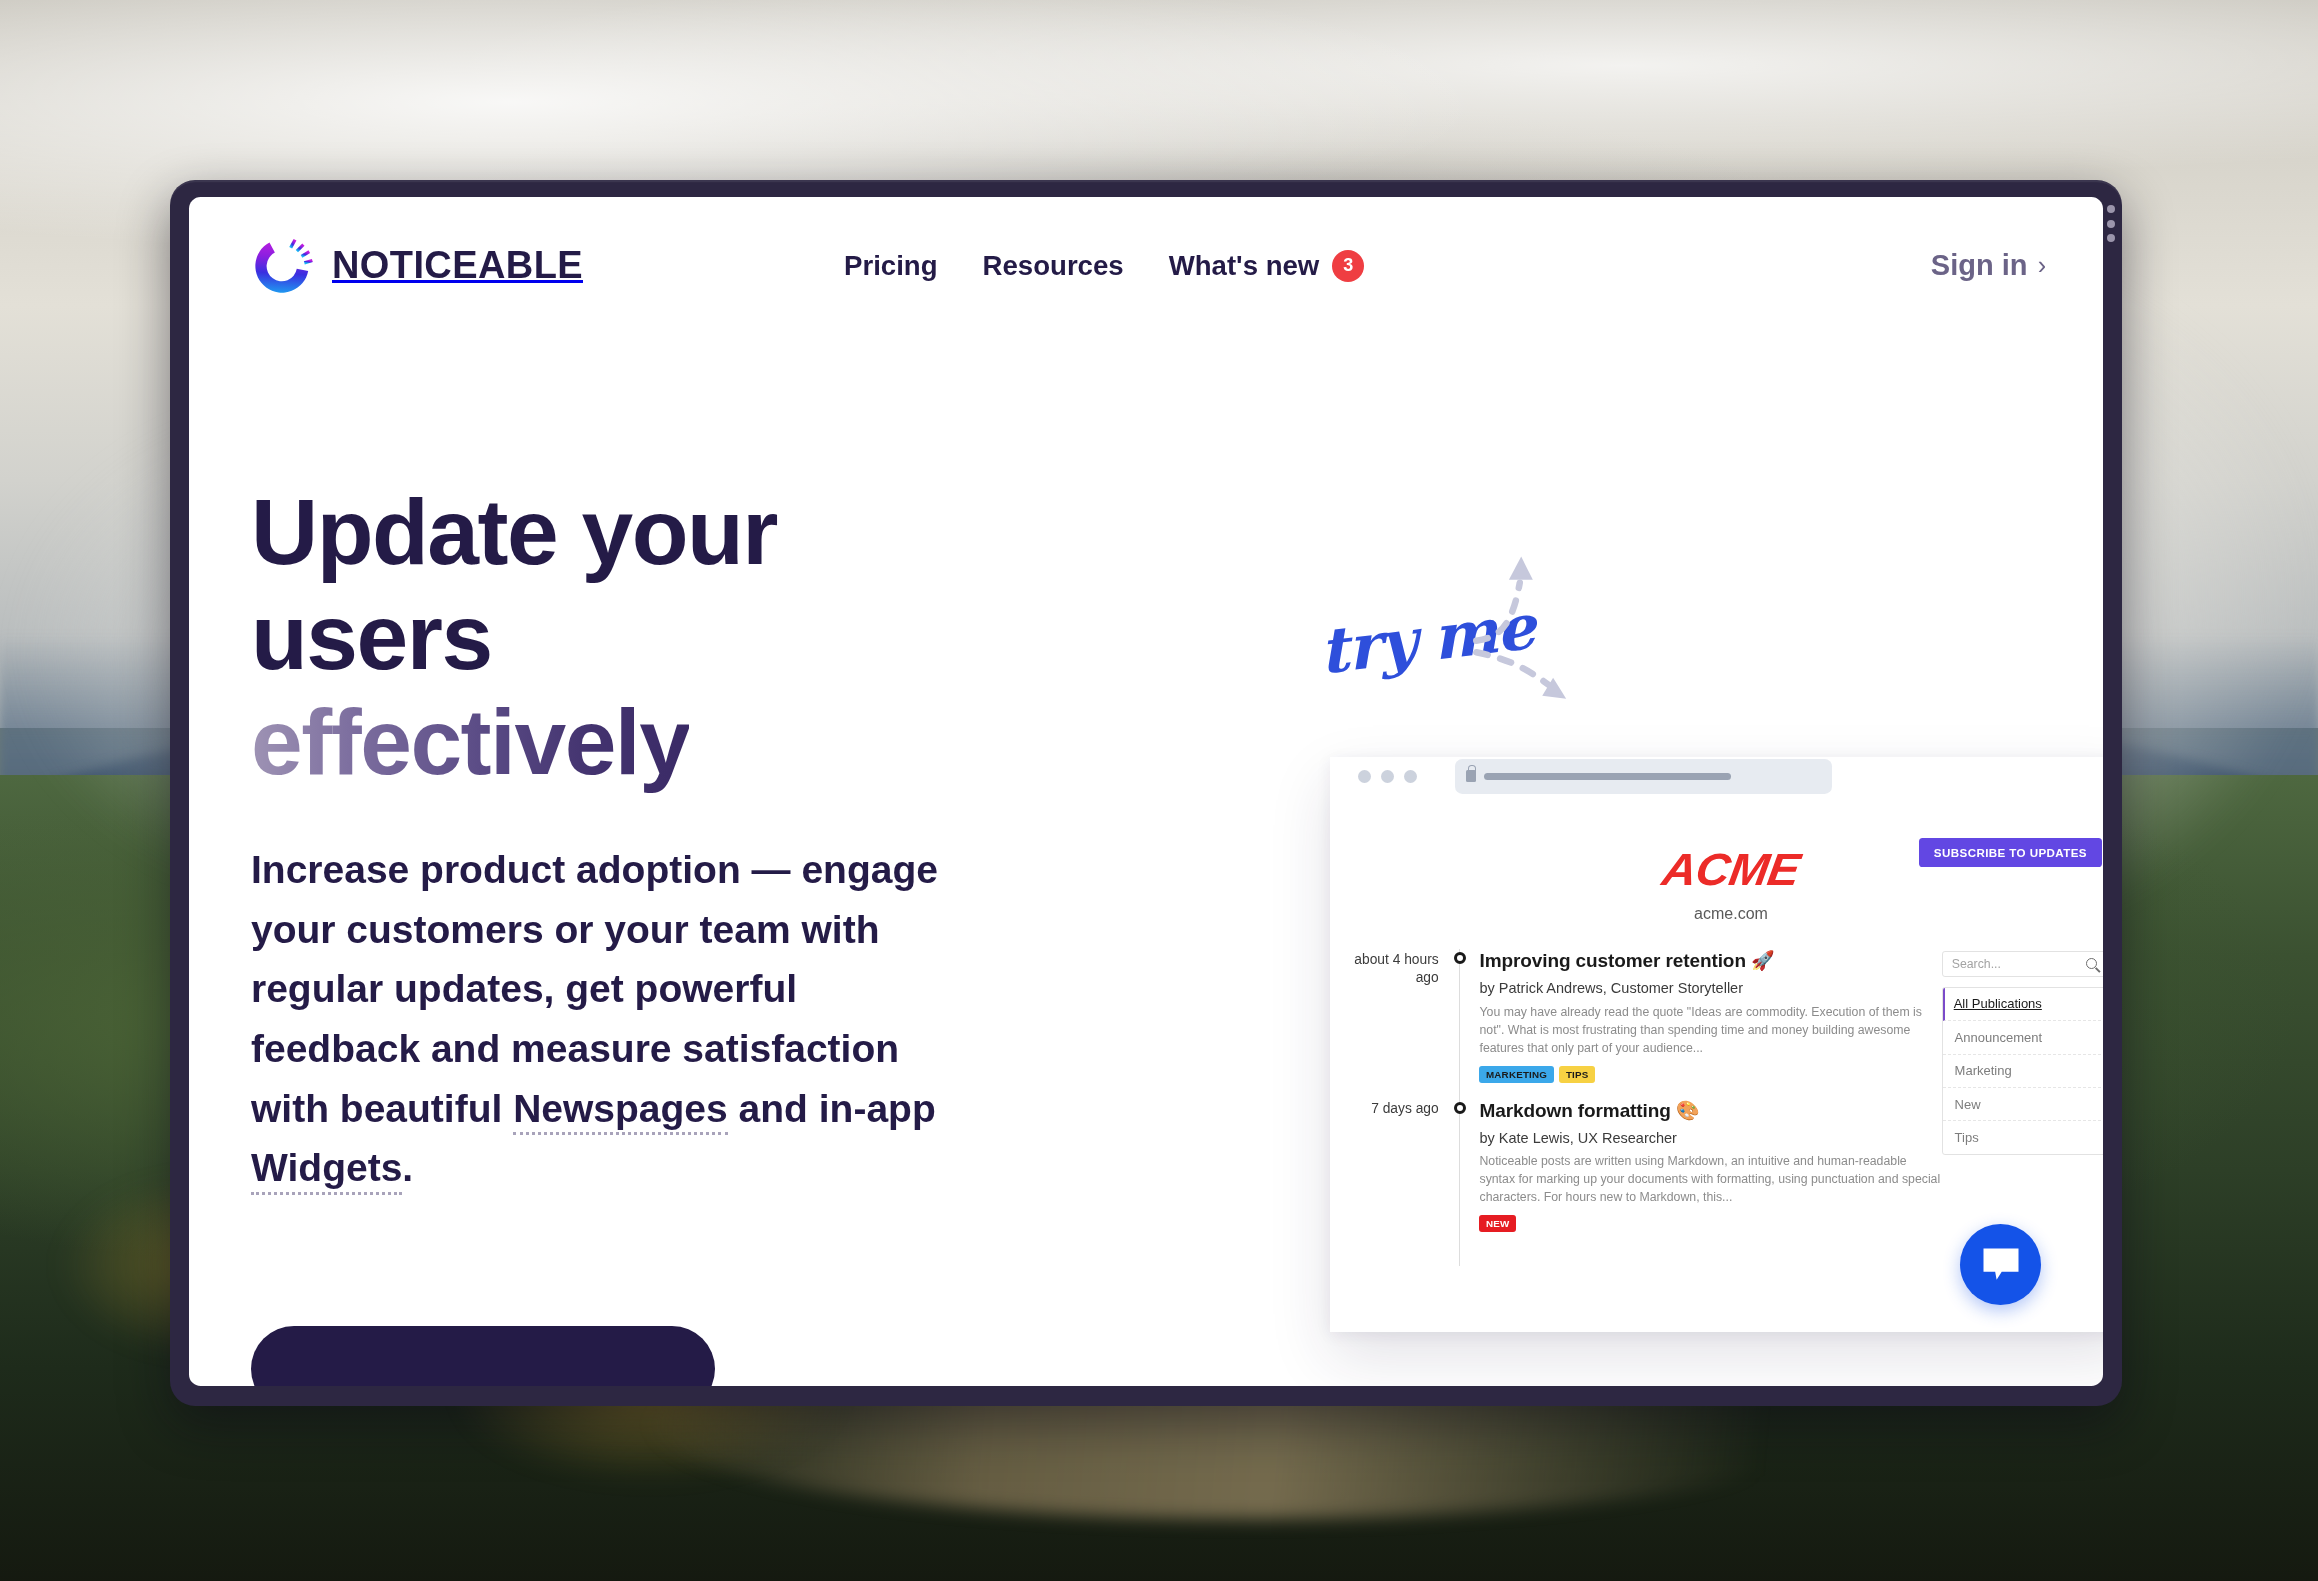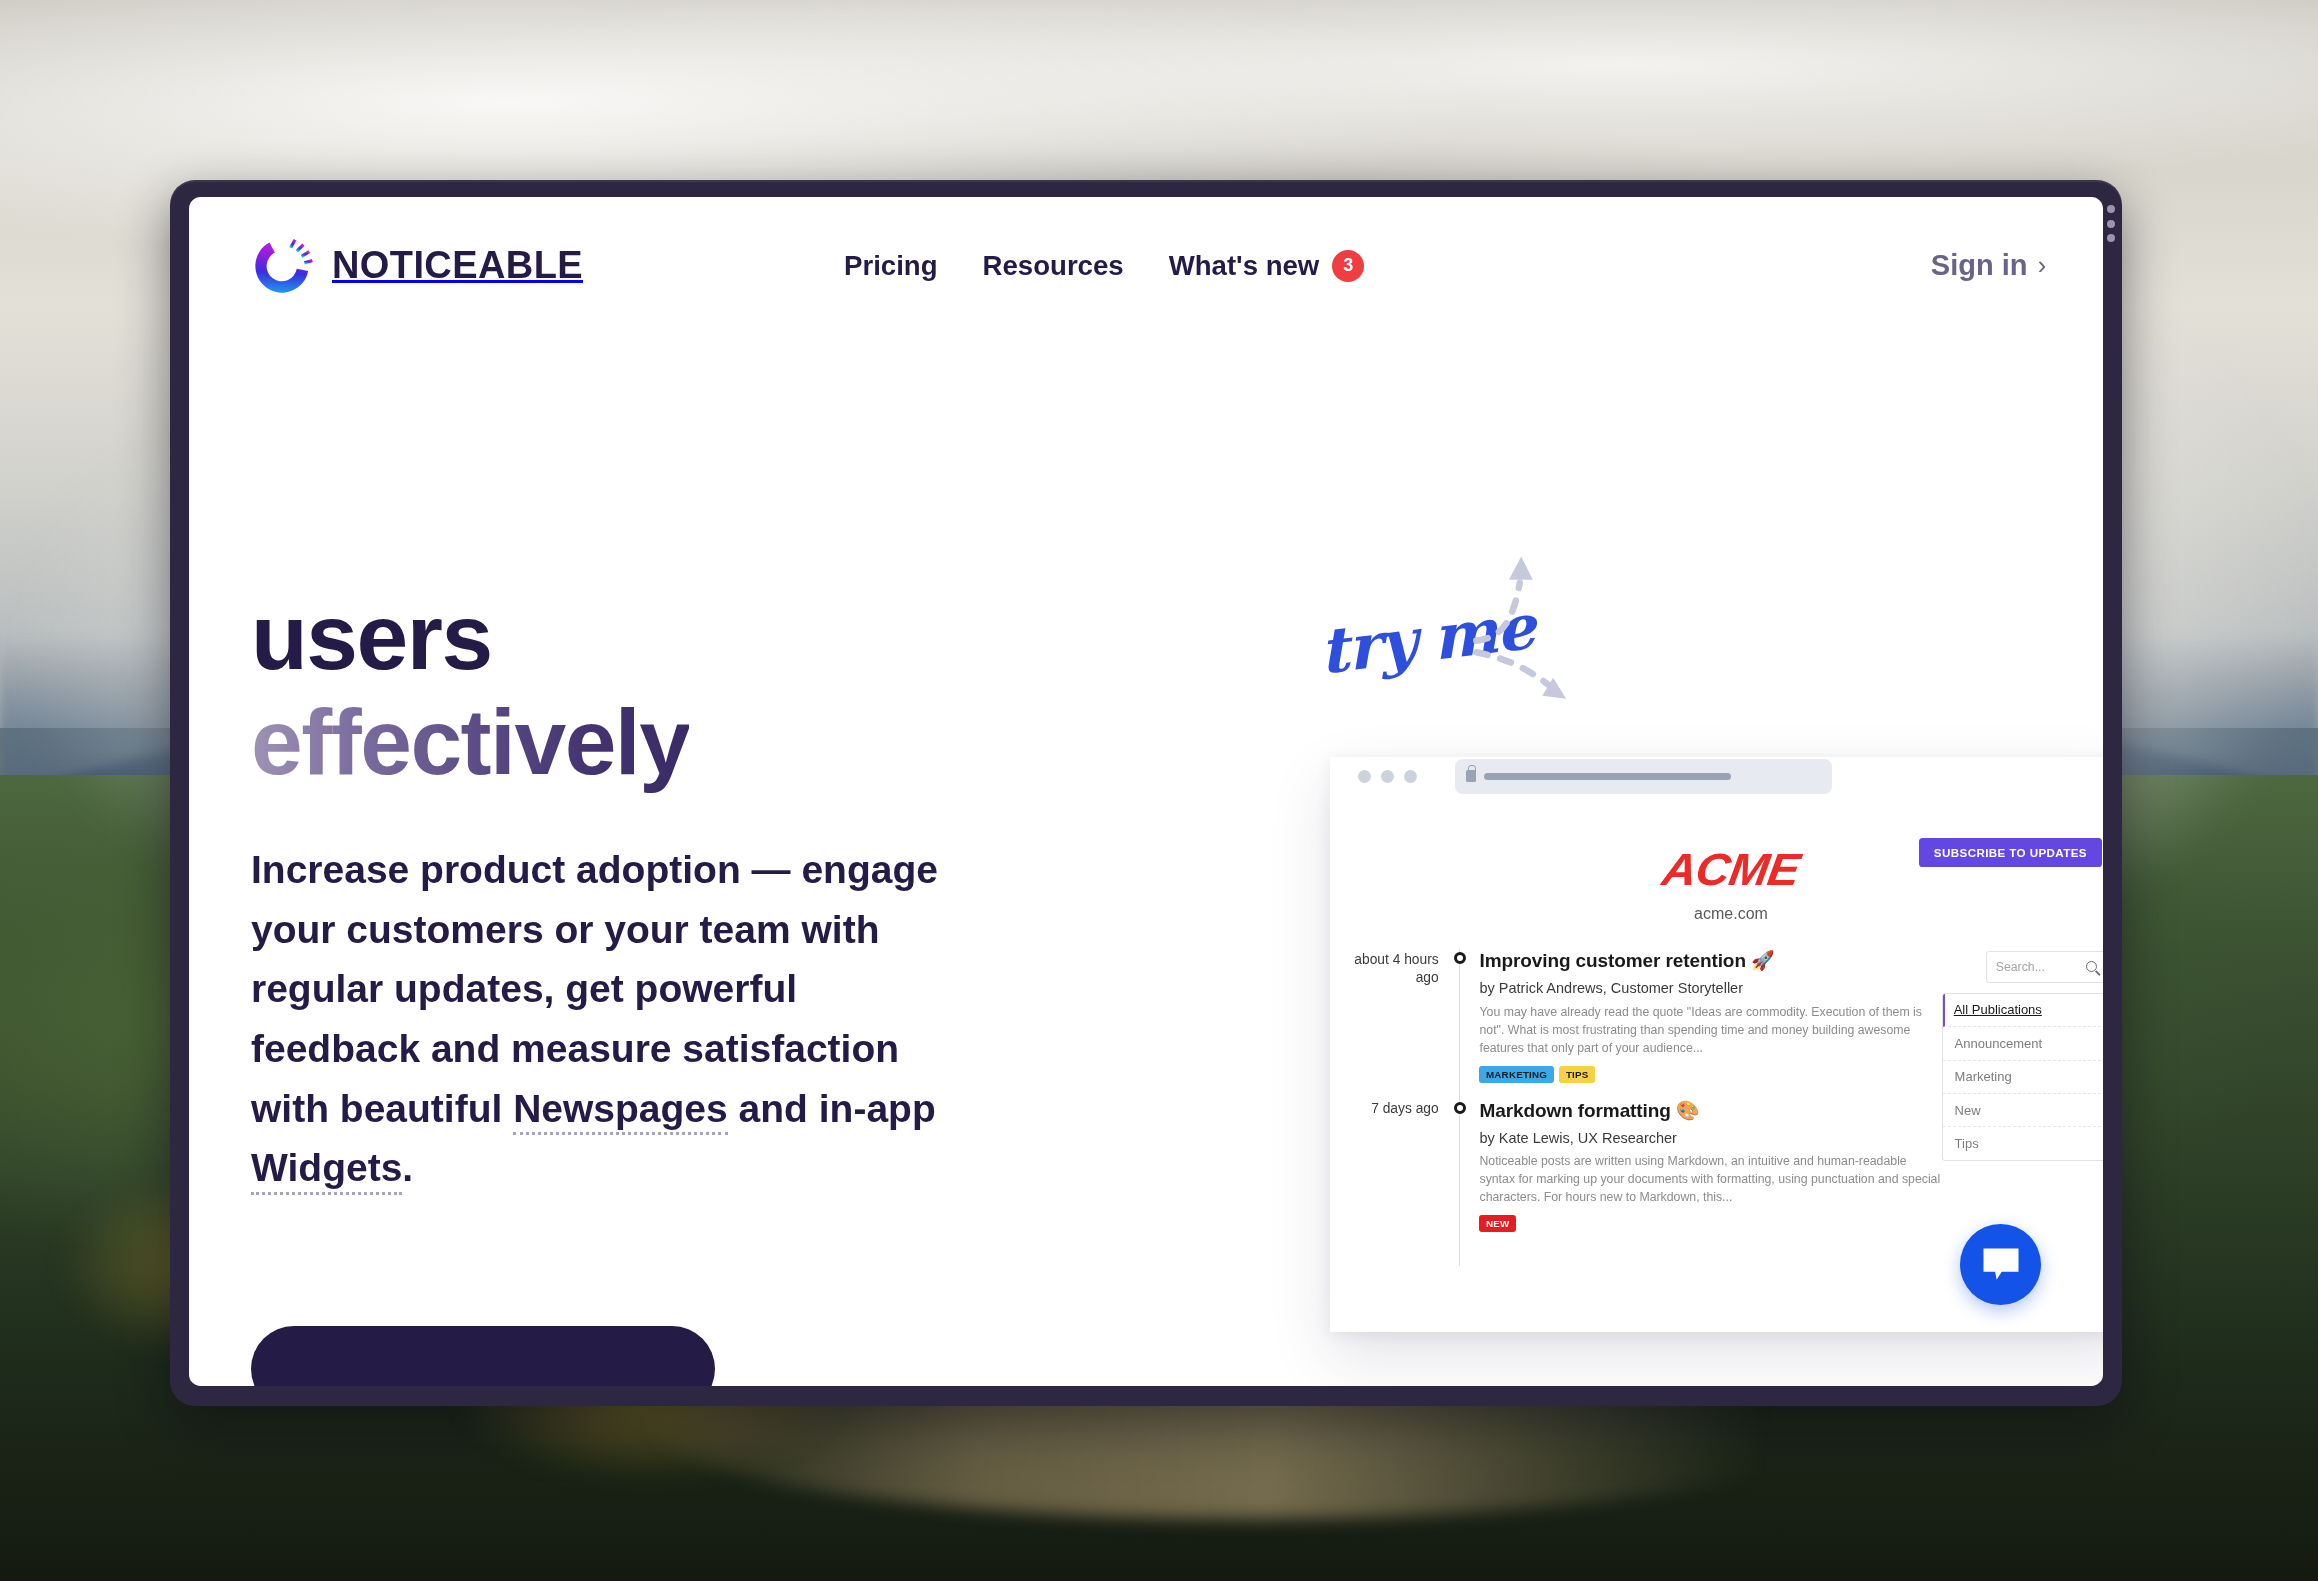--- a/index.html
+++ b/index.html
@@ -205,22 +205,22 @@
   .tag {
     font-size:9.8px; font-weight:700; color:#1a1a1a;
     padding:2.9px 6.5px; border-radius:2.9px; letter-spacing:0.2px;
   }
   .tag.marketing { background:#3ba8ea; }
   .tag.tips { background:#f7d143; }
   .tag.new { background:#e61c22; color:#fff; }
 
   .mock-side { width:165px; flex:none; padding-top:1.5px; }
   .search-box {
-    height:32px; border:0.7px solid #e2e2e2; border-radius:2.9px;
-    display:flex; align-items:center; justify-content:space-between; padding:0 8.7px;margin-left:44px;
+    height:26px; border:0.7px solid #e2e2e2; border-radius:2.9px;
+    display:flex; align-items:center; justify-content:space-between; padding:0 8.7px;
   }
   .search-box span { font-size:12.3px; color:#a3a3a3; }
   .mag { width:11px; height:11px; border:1.5px solid #6d6d6d; border-radius:50%; position:relative; }
   .mag::after { content:""; position:absolute; right:-4.4px; bottom:-2.9px; width:5.8px; height:1.5px; background:#6d6d6d; transform:rotate(45deg); }
   .filter-list { margin-top:10.2px; border:0.7px solid #e2e2e2; border-radius:2.9px; overflow:hidden; }
   .filter-item {
     padding:8.7px 11.6px; font-size:13px; color:#7d7d7d;
     border-bottom:0.7px dashed #e6e6e6; cursor:pointer;
   }
   .filter-item:last-child { border-bottom:none; }
@@ -311,21 +311,21 @@
           <path d="M214 132 C248 128 264 108 274 52"></path>
           <path d="M214 148 C262 158 286 172 318 196"></path>
         </g>
         <polygon points="276,16 292,48 259,48" fill="#c6c8dc"></polygon>
         <polygon points="338,212 305,208 320,183" fill="#c6c8dc"></polygon>
       </svg>
     </div>
 
     <div class="hero-left">
       <h1 class="headline">
-        <br>
+        <span>Update your</span><br>
         <span>users</span><br>
         <span class="grad">effectively</span>
       </h1>
       <p class="subhead"><span>Increase product adoption — engage your customers or your team with regular updates, get powerful feedback and measure satisfaction with beautiful </span><span class="dotted">Newspages</span><span> and in-app </span><span class="dotted">Widgets</span><span>.</span></p>
     </div>
     <button class="cta-btn"></button>
 
     <div id="mock">
 
       <div class="mock-topbar">

